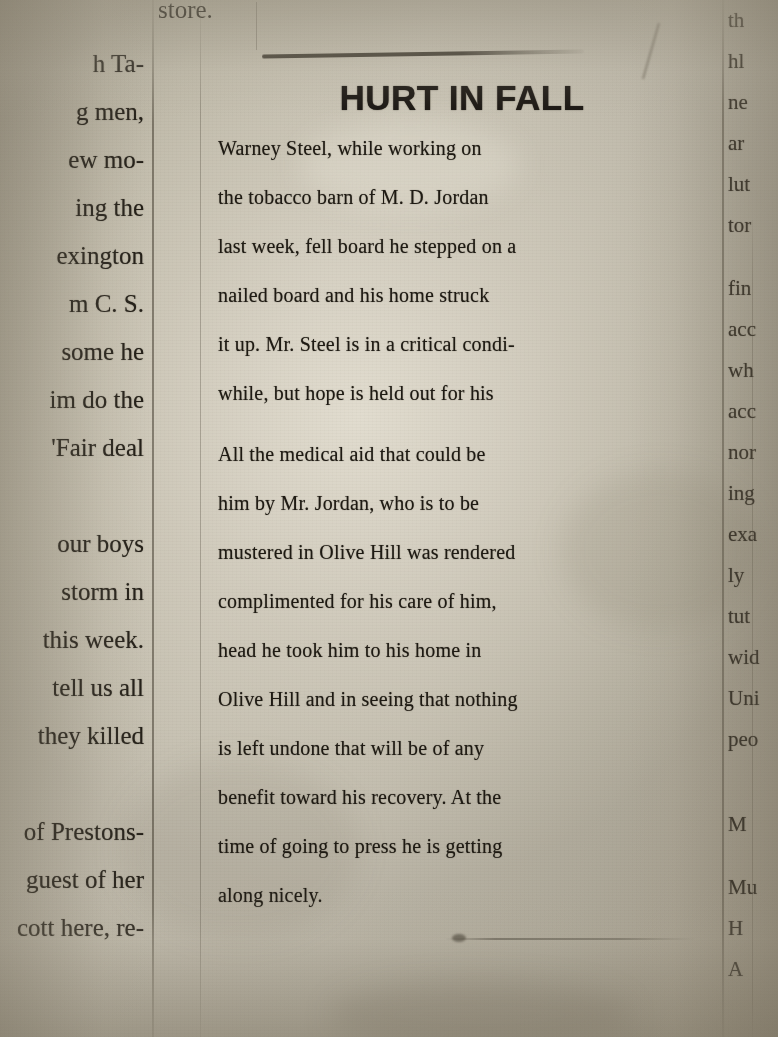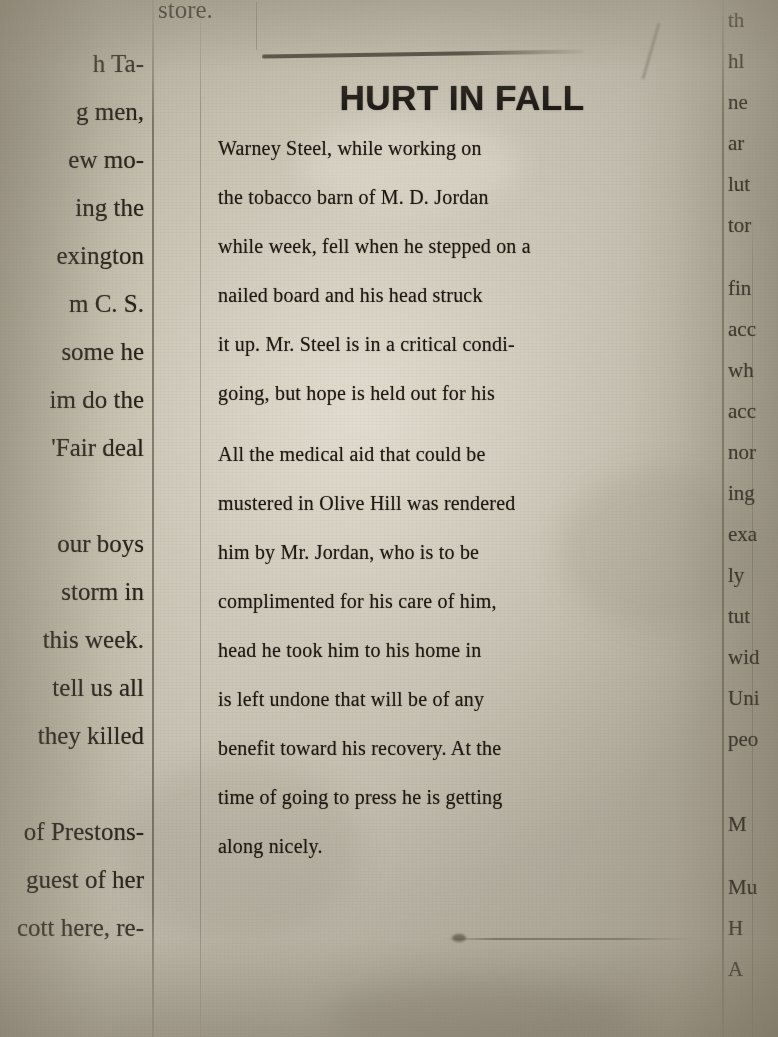--- a/index.html
+++ b/index.html
@@ -238,32 +238,33 @@
     <div class="ln">guest of her</div>
     <div class="ln">cott here, re-</div>
   </div>
 
   <div class="col col-main">
     <h1 class="headline">HURT IN FALL</h1>
 
     <p class="para p1">
       <span class="ln">Warney Steel, while working on</span>
       <span class="ln">the tobacco barn of M. D. Jordan</span>
-      <span class="ln">while week, fell when he stepped on a</span>
-      <span class="ln">nailed board and his head struck</span>
+      <span class="ln">last week, fell board he stepped on a</span>
+      <span class="ln">nailed board and his home struck</span>
       <span class="ln">it up. Mr. Steel is in a critical condi-</span>
-      <span class="ln">going, but hope is held out for his</span>
+      <span class="ln">while, but hope is held out for his</span>
     </p>
 
     <p class="para p2">
       <span class="ln">All the medical aid that could be</span>
+      <span class="ln">him by Mr. Jordan, who is to be</span>
       <span class="ln">mustered in Olive Hill was rendered</span>
-      <span class="ln">him by Mr. Jordan, who is to be</span>
       <span class="ln">complimented for his care of him,</span>
       <span class="ln">head he took him to his home in</span>
+      <span class="ln">Olive Hill and in seeing that nothing</span>
       <span class="ln">is left undone that will be of any</span>
       <span class="ln">benefit toward his recovery. At the</span>
       <span class="ln">time of going to press he is getting</span>
       <span class="ln">along nicely.</span>
     </p>
   </div>
 
   <div class="col col-right">
     <div class="ln">th</div>
     <div class="ln">hl</div>

